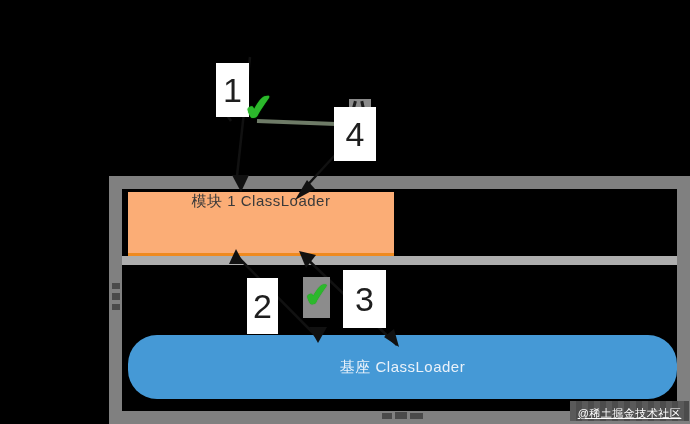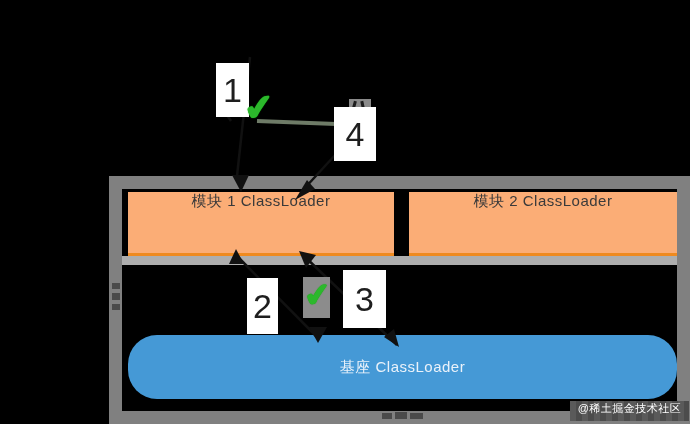--- a/index.html
+++ b/index.html
@@ -63,22 +63,22 @@
   .border-smudge-l1{left:112px;top:283px;width:8px;height:6px;}
   .border-smudge-l2{left:112px;top:293px;width:8px;height:7px;}
   .border-smudge-l3{left:112px;top:304px;width:8px;height:6px;}
   .border-smudge-b1{left:382px;top:413px;width:10px;height:6px;}
   .border-smudge-b2{left:395px;top:412px;width:12px;height:7px;}
   .border-smudge-b3{left:410px;top:413px;width:13px;height:6px;}
   
   .watermark{
     left:570px;top:401px;width:119px;height:20px;z-index:5;
     background:repeating-linear-gradient(90deg,#5a5a5a 0 6px,#4c4c4c 6px 12px);
-    display:flex;align-items:flex-start;justify-content:center;
-    color:#fff;font-size:11px;letter-spacing:.5px;white-space:nowrap;
+    display:flex;align-items:flex-end;justify-content:center;
+    color:#fff;font-size:11px;letter-spacing:.5px;white-space:nowrap;text-decoration:underline;
   }
 </style>
 </head>
 <body>
 
 <div class="stage">
 
   <svg class="arrows abs">
 
     <line class="olive" x1="257" y1="121" x2="336" y2="124"></line>
@@ -96,23 +96,20 @@
 
     <line class="arrow-line" x1="303" y1="255" x2="397" y2="345"></line>
     <polygon class="arrow-head" points="299,251 316,255 306,268"></polygon>
     <polygon class="arrow-head" points="384,337 394,329 399,347"></polygon>
   </svg>
 
   <div class="abs frame"></div>
 
   <div class="abs module-box module-1">
     <span>模块 1 ClassLoader</span>
-  </div>
-  <div class="abs module-box module-2">
-    <span>模块 2 ClassLoader</span>
   </div>
   <div class="abs shadow-strip"></div>
 
   <div class="abs base-box">
     <span>基座 ClassLoader</span>
   </div>
 
   <div class="abs step-label step-1">
     <span>1</span>
   </div>

